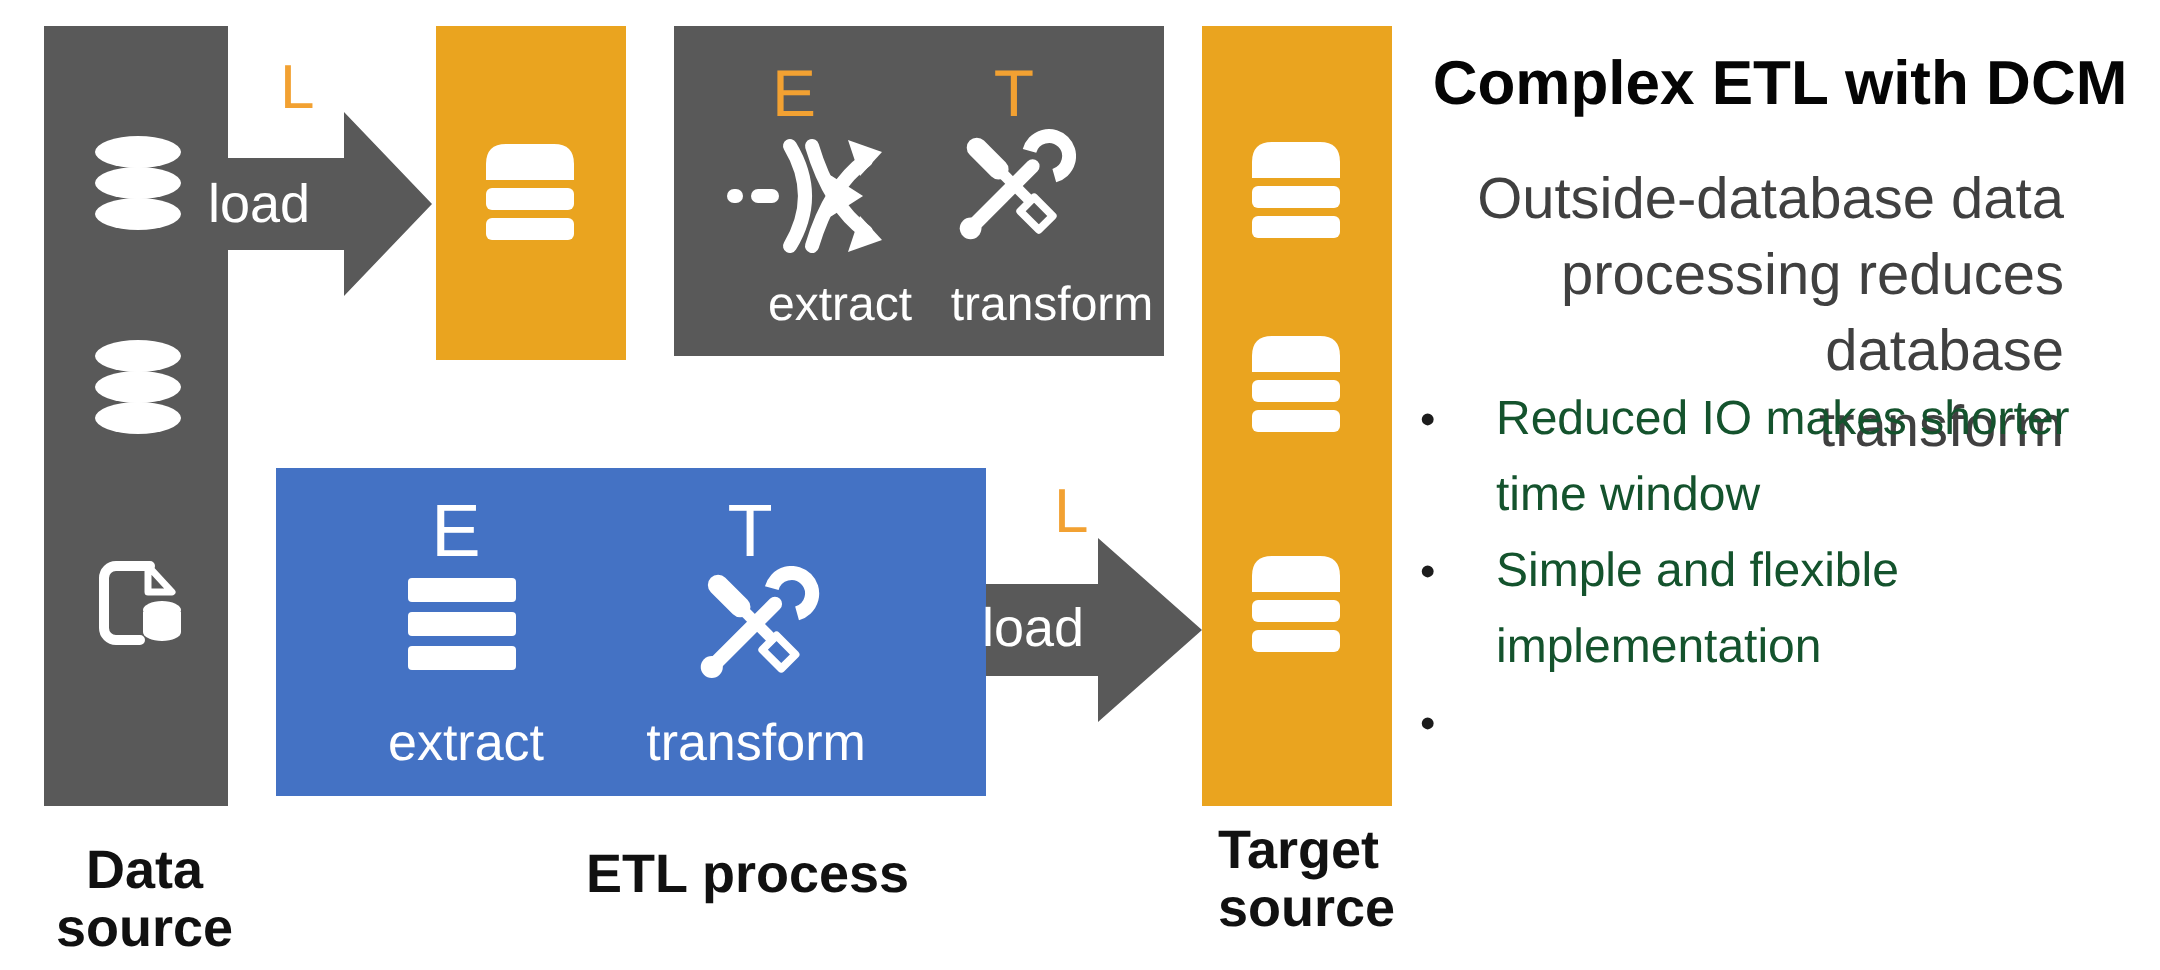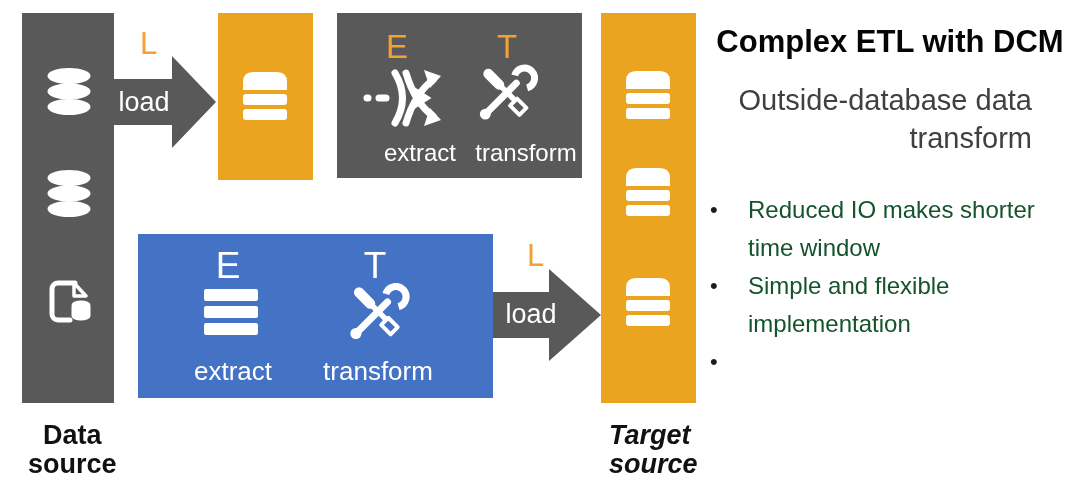--- a/index.html
+++ b/index.html
@@ -17,21 +17,21 @@
   .etl-outside { left:337px; top:13px; width:245px; height:165px; }
   .etl-inside { left:138px; top:234px; width:355px; height:164px; }
   .target-bar { left:601px; top:13px; width:95px; height:390px; }
 
   .icon { position:absolute; }
   .icon svg { display:block; width:100%; height:100%; }
 
   .arrow-svg { position:absolute; }
   .arrow-svg polygon { fill:#595959; }
 
-  .load-word { position:absolute; color:#fff; font-size:27px; text-align:center; }
+  .load-word { position:absolute; color:#fff; font-size:27px; }
   .etl-letter { position:absolute; font-size:33px; color:#F2A132; text-align:center; width:40px; }
   .etl-letter-blue { position:absolute; font-size:37px; color:#ffffff; text-align:center; width:40px; }
   .l-letter { position:absolute; font-size:31px; color:#F2A132; }
   .step-label { position:absolute; color:#fff; text-align:center; font-size:24px; }
   .step-label-blue { position:absolute; color:#fff; text-align:center; font-size:26px; }
 
   .bottom-label { position:absolute; font-size:27px; font-weight:700; color:#111; line-height:29px; white-space:pre-line; }
 
   .panel-title { position:absolute; left:705px; top:24px; width:370px; text-align:center;
                  font-size:31px; font-weight:700; color:#050505; }
@@ -184,34 +184,36 @@
       <path d="M3,19 L3,11 Q3,1 13,1 L37,1 Q47,1 47,11 L47,19 Z"></path>
       <rect x="3" y="23" width="44" height="11" rx="3"></rect>
       <rect x="3" y="38" width="44" height="11" rx="3"></rect>
     </g>
       </svg>
   </div>
 
   <div class="panel-title">Complex ETL with DCM</div>
   <div class="panel-subtitle">
     <div class="sub-line">Outside-database data</div>
+    <div class="sub-line">processing reduces database</div>
     <div class="sub-line">transform</div>
   </div>
   <div class="bullet-list">
     <div class="bullet-item">
       <div class="bullet-dot">•</div>
       <div class="bullet-text">Reduced IO makes shorter time window</div>
     </div>
     <div class="bullet-item">
       <div class="bullet-dot">•</div>
       <div class="bullet-text">Simple and flexible implementation</div>
     </div>
     <div class="bullet-item">
       <div class="bullet-dot">•</div>
     </div>
   </div>
 
   <div class="bottom-label" style="left:28px; top:421px;text-align:center;">Data
 source</div>
-  <div class="bottom-label" style="left:609px; top:421px;font-style:italic;">Target
+  <div class="bottom-label" style="left:293px; top:423px;">ETL process</div>
+  <div class="bottom-label" style="left:609px; top:411px;">Target
 source</div>
 
 </div>
 
 </body></html>

